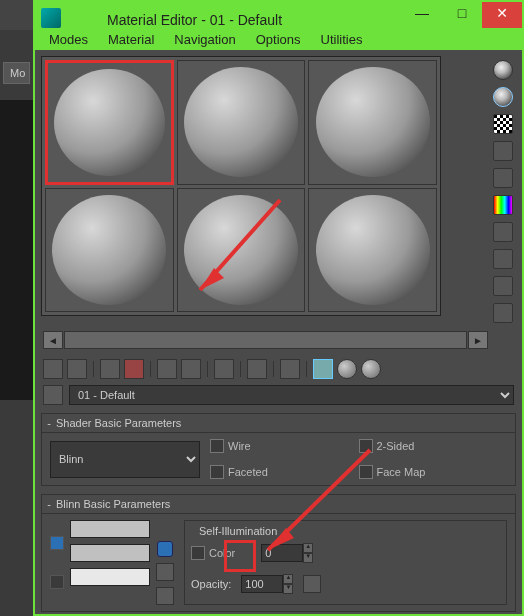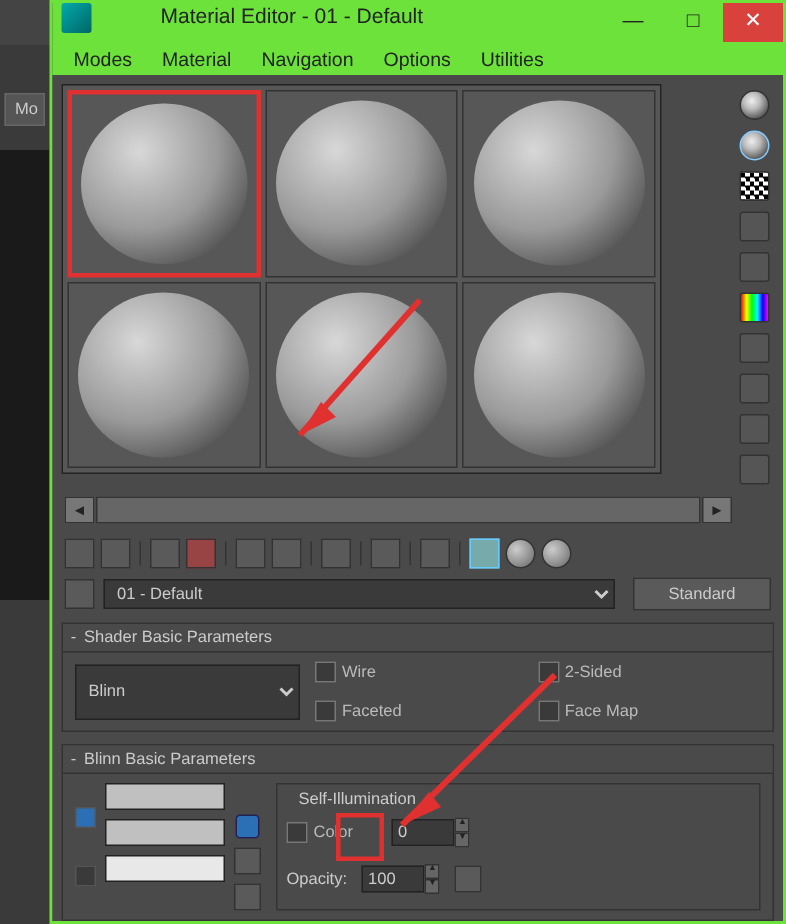--- a/index.html
+++ b/index.html
@@ -1,21 +1,21 @@
 <!DOCTYPE html>
 <html><head>
 <meta charset="utf-8">
 <style>
 html,body{margin:0;padding:0;font-family:"Segoe UI",Tahoma,sans-serif;font-size:11px;color:#ccc;background:#2a2a2a}
 .outer{width:524px;height:616px;background:#444;position:relative;overflow:hidden}
 .left-edge{position:absolute;top:30px;left:0;width:33px;height:586px;background:#3a3a3a;border-right:1px solid #222}
 .left-edge .mo{background:#555;color:#ccc;padding:4px 6px;margin:32px 3px 12px 3px;border:1px solid #666;font-size:11px}
 .viewport-bg{position:absolute;top:70px;left:0;width:33px;height:300px;background:linear-gradient(#1a1a1a,#1a1a1a)}
 .win{position:absolute;top:0;left:33px;right:0;bottom:0;border:2px solid #6ce23a;background:#4a4a4a;display:flex;flex-direction:column}
-.titlebar{height:26px;background:#6ce23a;display:flex;align-items:flex-start;color:#222;font-size:14px}
+.titlebar{height:26px;background:#6ce23a;display:flex;align-items:flex-end;color:#222;font-size:14px}
 .titlebar .ico{width:20px;height:20px;margin:0 6px;background:linear-gradient(135deg,#0aa,#066);border-radius:2px}
 .titlebar .ttl{flex:1;padding-left:40px}
 .titlebar .btn{width:40px;height:26px;text-align:center;line-height:22px;font-size:14px;color:#222}
 .titlebar .btn.close{background:#d9413c;color:#fff}
 .menubar{height:22px;background:#6ce23a;display:flex;align-items:center;padding:0 4px;color:#222;font-size:13px}
 .menubar span{padding:2px 10px}
 .body{flex:1;background:#4a4a4a;display:flex;flex-direction:column;overflow:hidden}
 .slotarea{display:flex;padding:6px 4px 2px 6px}
 .slots{border:1px solid #222;background:#575757;padding:3px;display:grid;grid-template-columns:repeat(3,1fr);grid-template-rows:repeat(2,1fr);gap:3px;width:392px;height:252px}
 .slot{background:#575757;border:1px solid #333;position:relative;display:flex;align-items:center;justify-content:center}
@@ -157,21 +157,20 @@
         <div class="tb on"></div>
         <div class="tb round"></div>
         <div class="tb round"></div>
       </div>
 
       <div class="namerow">
         <div class="drop"></div>
         <select>
           <option>01 - Default</option>
         </select>
-        <div class="std">Standard</div>
       </div>
 
       <div class="rollout">
         <div class="hdr">
           <div class="dash">-</div>
           <div class="lbl">Shader Basic Parameters</div>
         </div>
         <div class="content">
           <div class="row">
             <select class="sel2">

